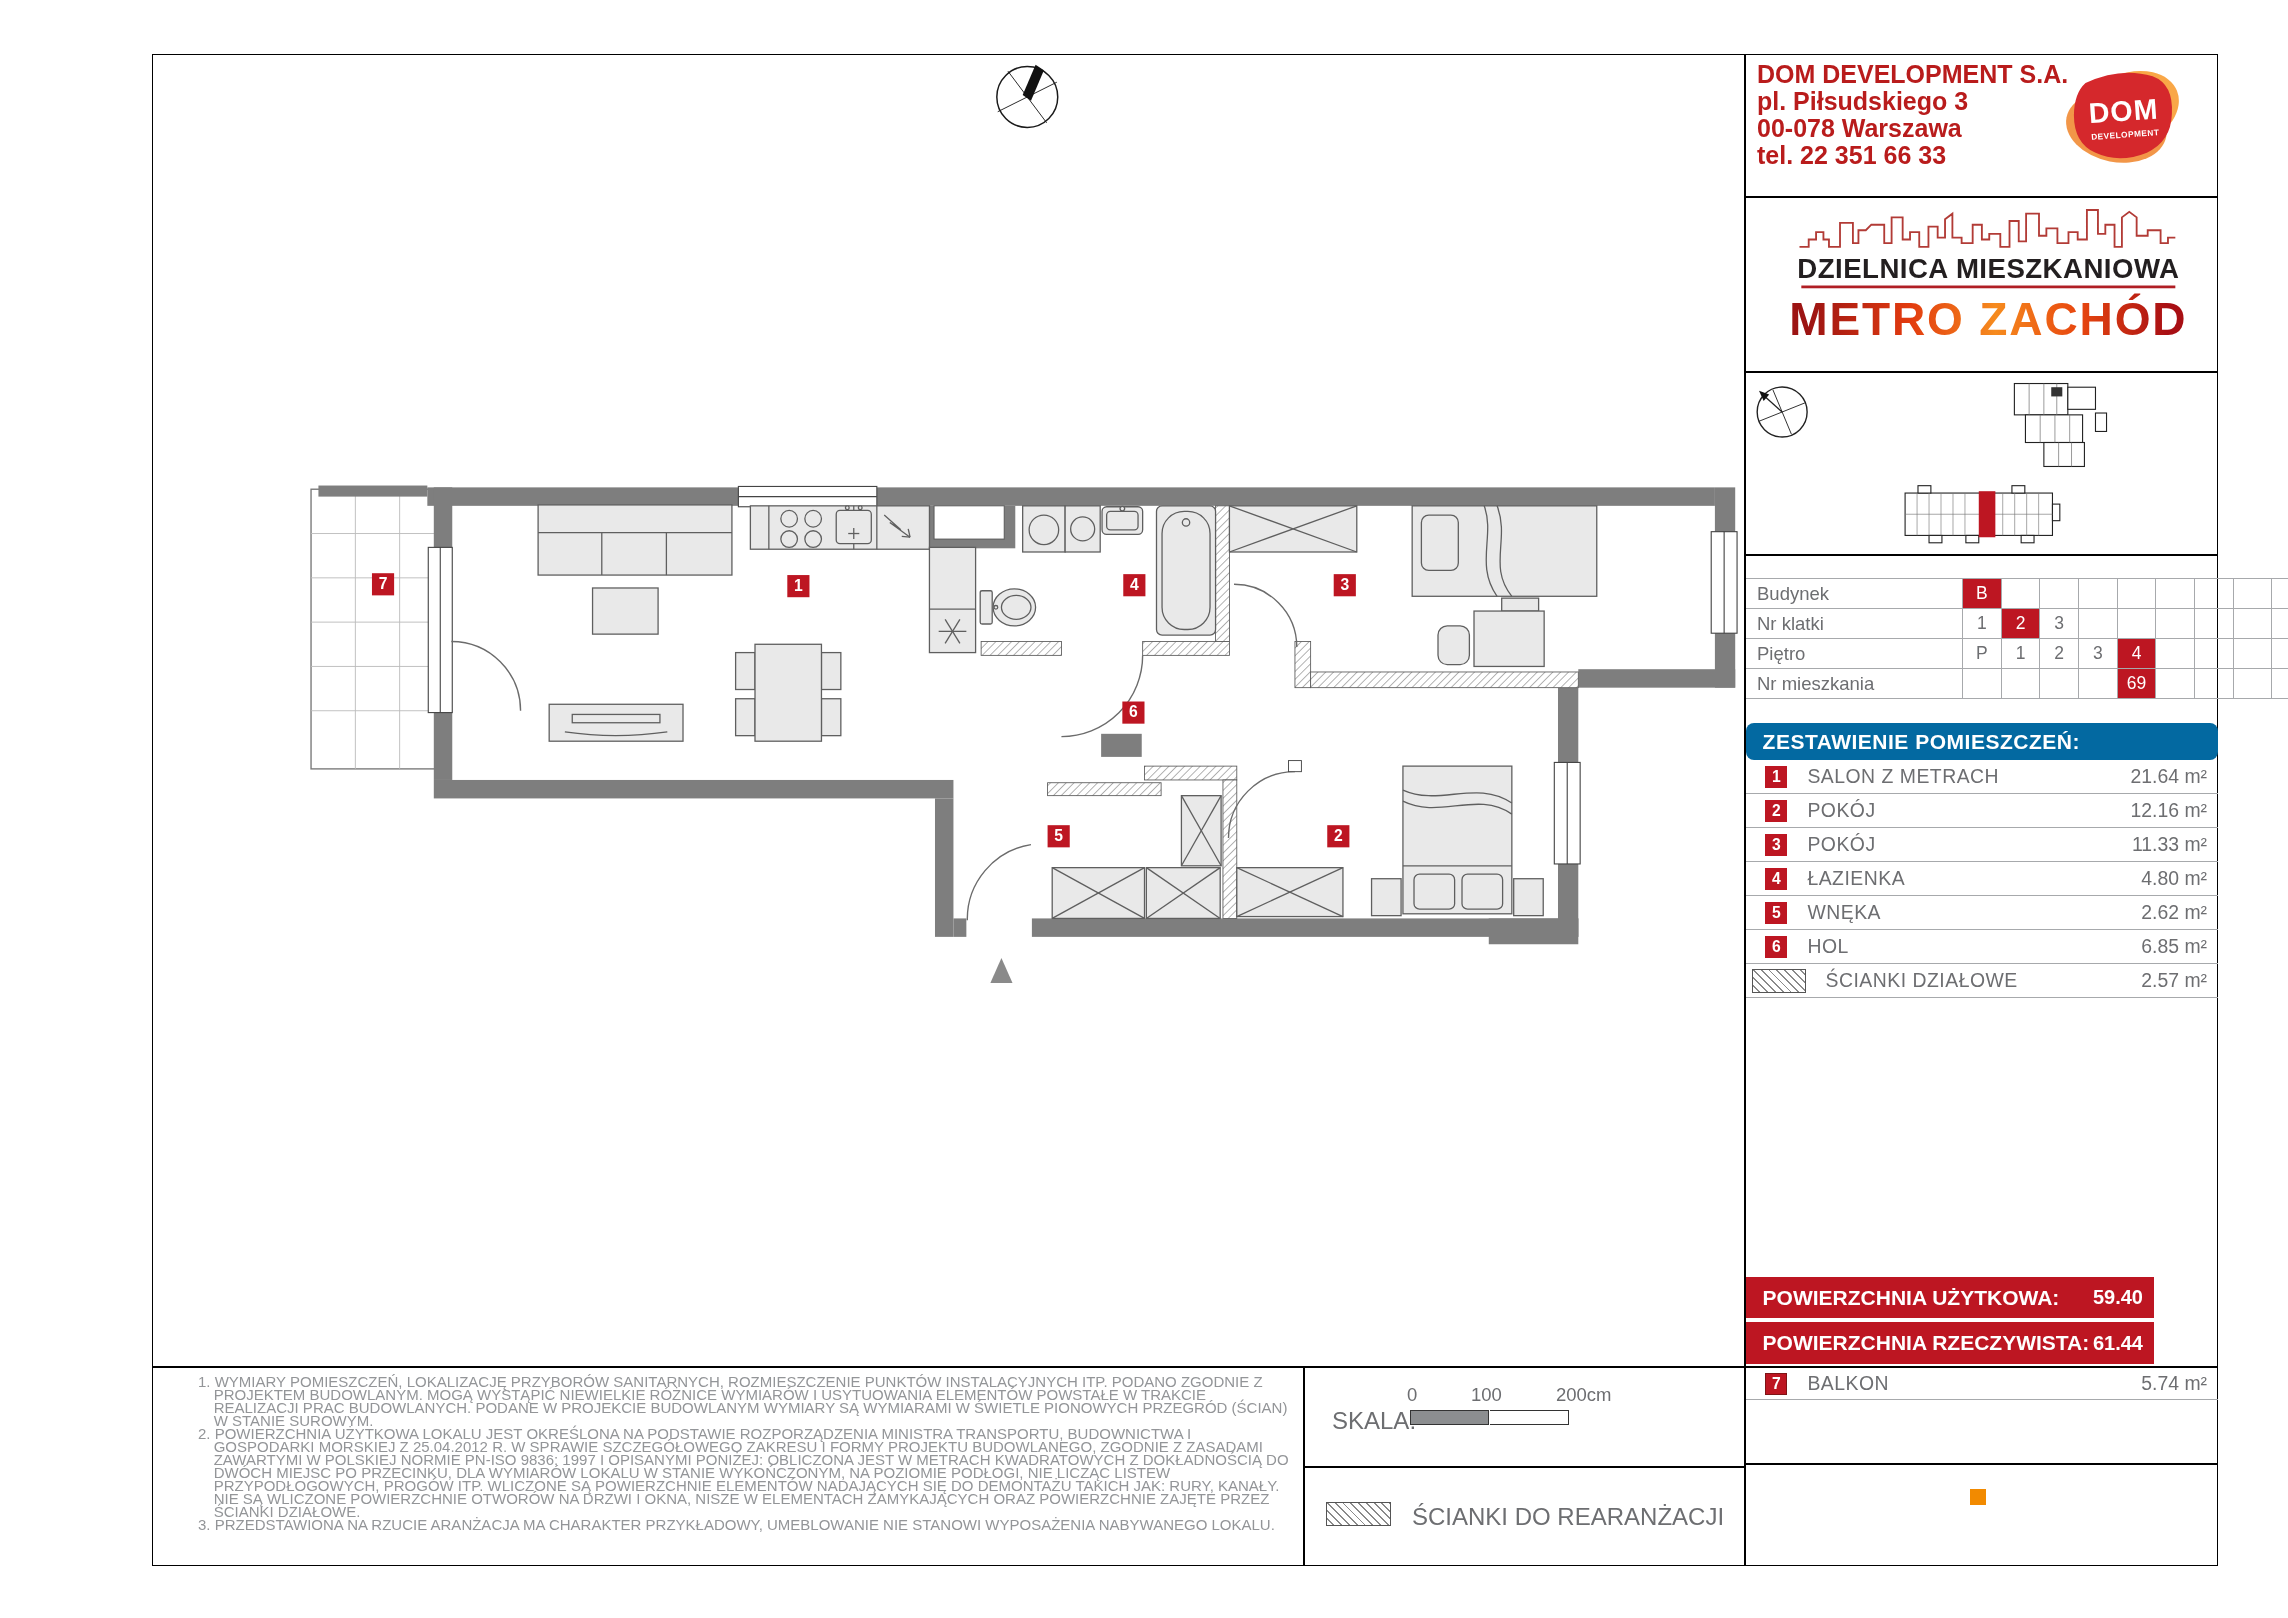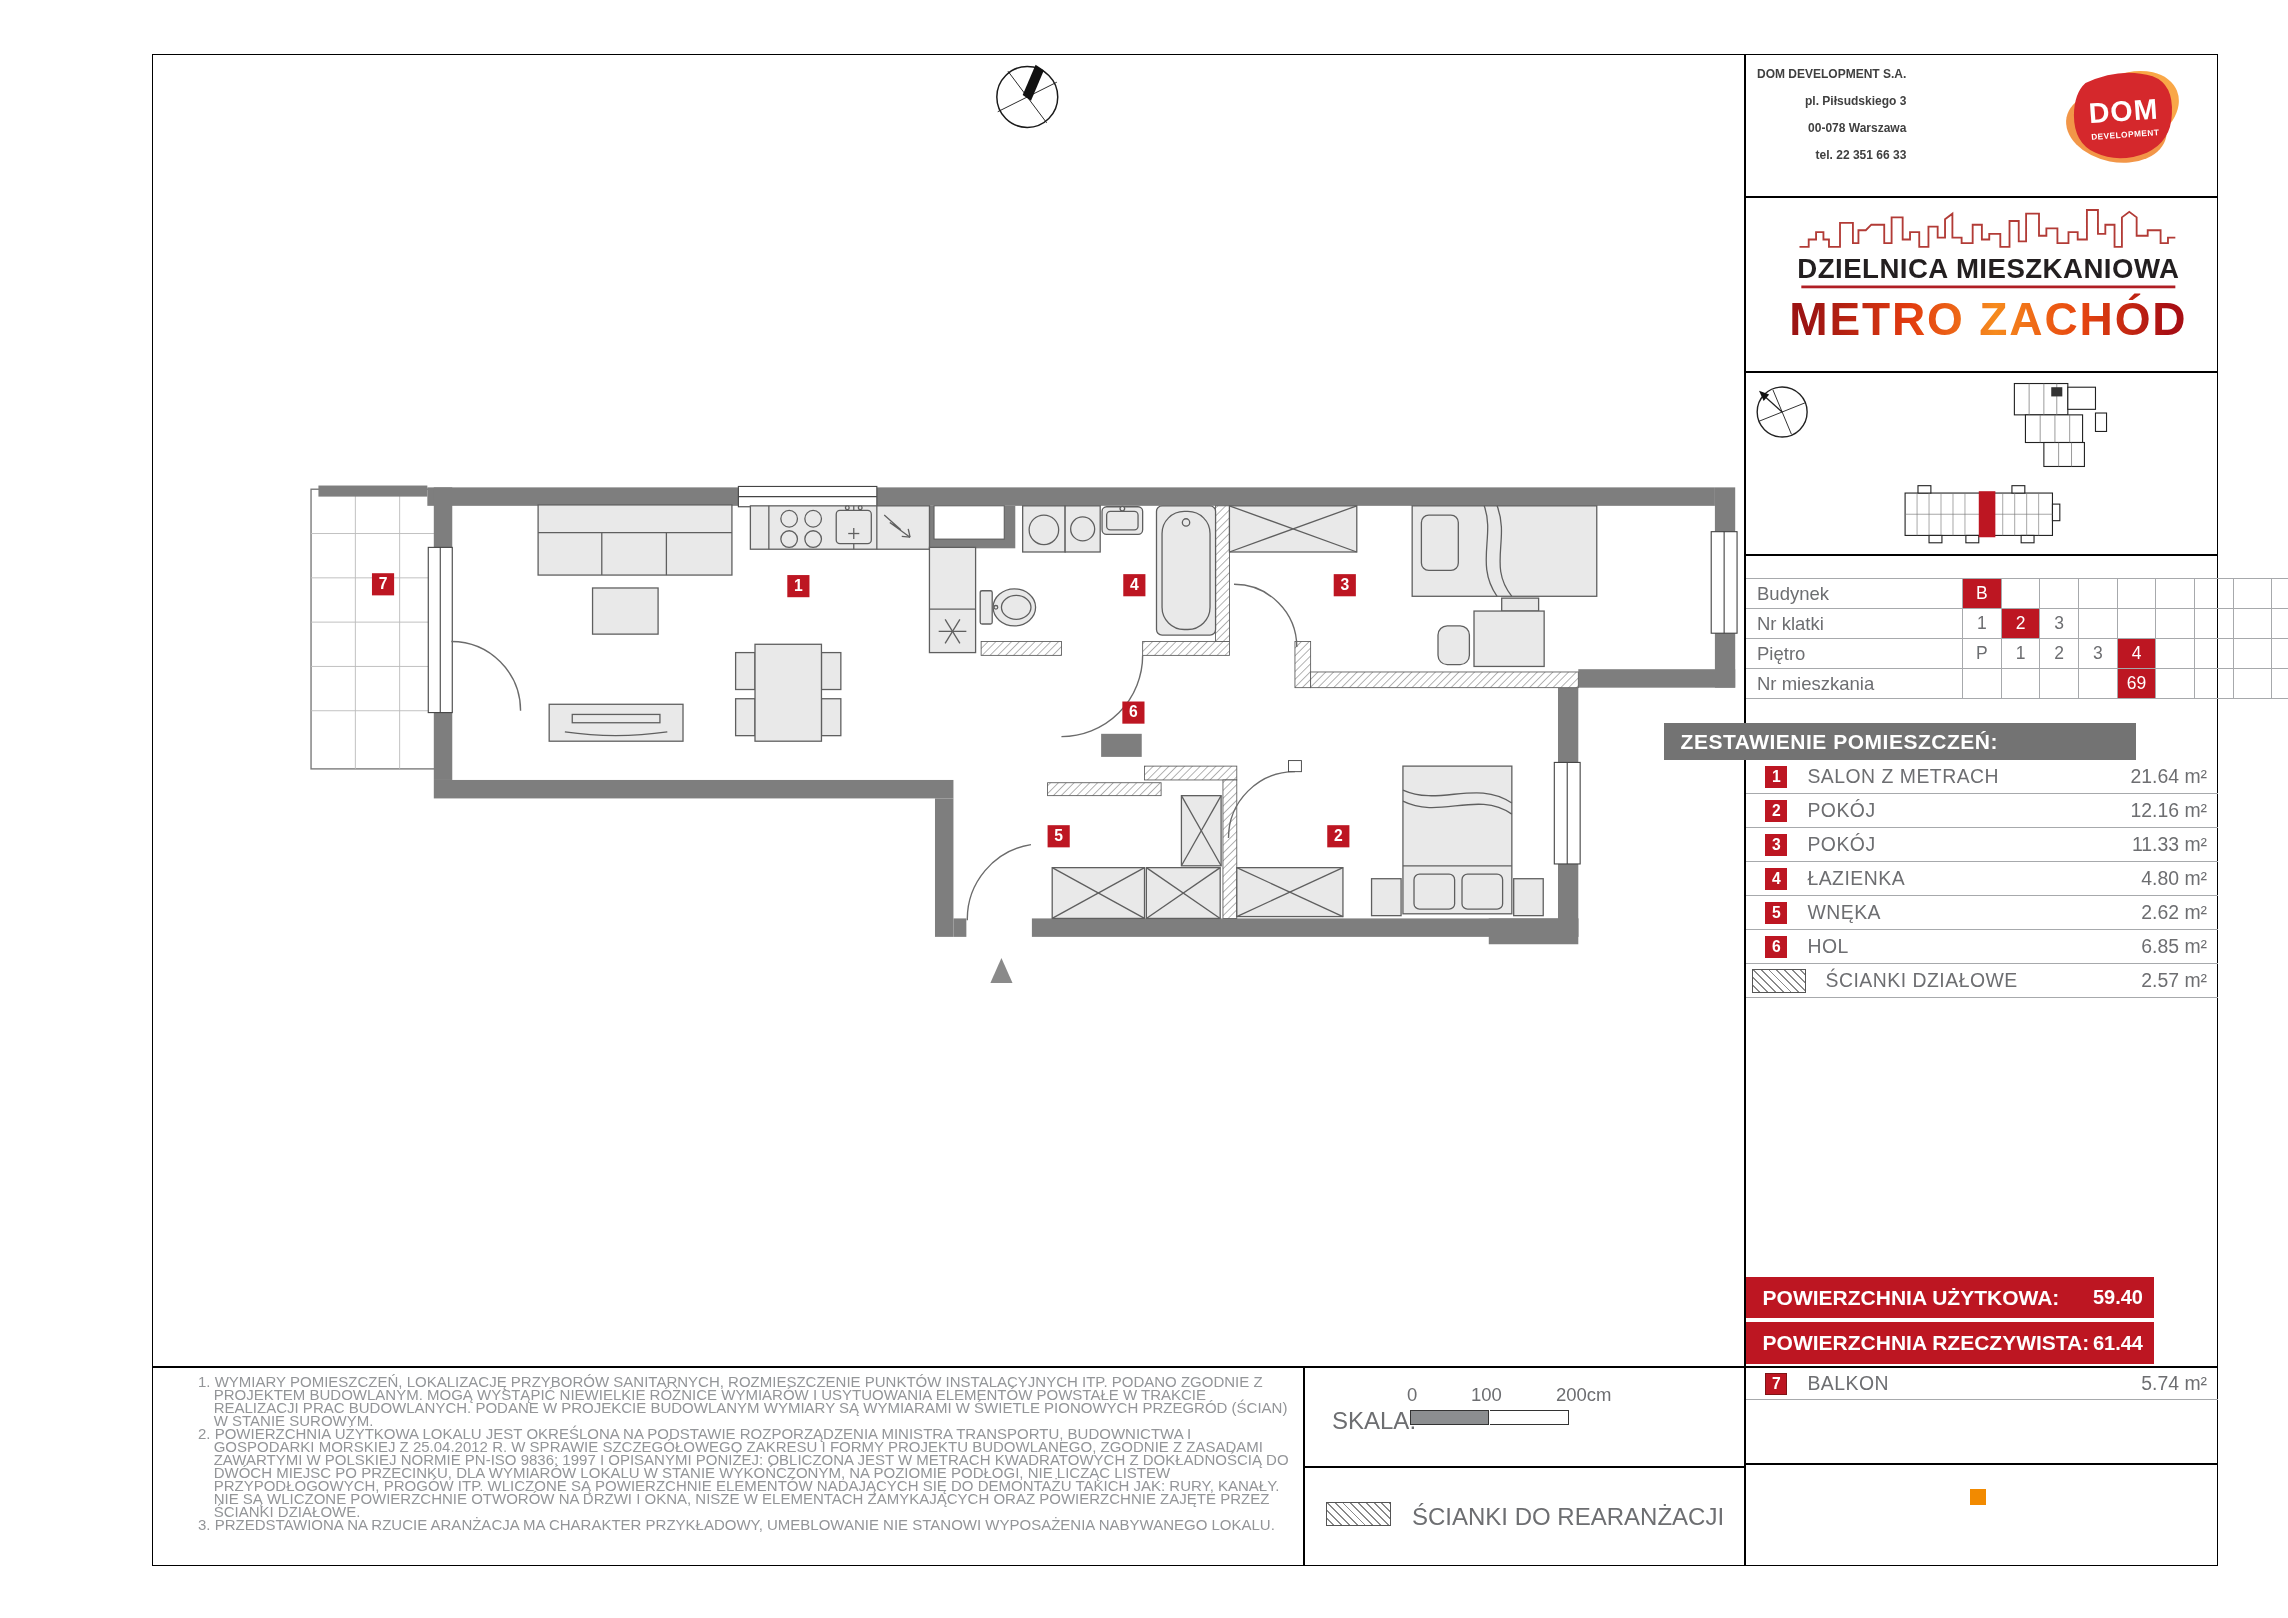--- a/index.html
+++ b/index.html
@@ -2,42 +2,42 @@
 <html style="font-size:14.8px"><head>
 <meta charset="utf-8">
 <style>
   html,body{margin:0;padding:0;background:#fff;}
   #page{position:relative;width:2289px;height:1619px;background:#fff;overflow:hidden;
         font-family:"Liberation Sans",sans-serif;color:#6d6e71;}
   .abs{position:absolute;}
   .line{position:absolute;background:#000;}
 
   
-  .company{left:1757px;top:61px;font-size:12px;font-weight:bold;line-height:27px;color:#404040;text-align:right;}
+  .company{left:1757px;top:61px;font-size:25px;font-weight:bold;line-height:27px;color:#b91c1c;}
   .room-row{position:absolute;left:1746px;width:472px;height:34px;display:flex;align-items:center;
             border-bottom:1.4px solid #a7a9ac;box-sizing:border-box;font-size:19.4px;color:#6d6e71;}
   .nsq{width:22px;height:22px;background:#bd1622;color:#fff;font-size:15.7px;font-weight:bold;
        display:flex;align-items:center;justify-content:center;margin-left:19.4px;flex:0 0 auto;}
   .rlabel{margin-left:20px;letter-spacing:0.5px;}
   .rarea{margin-left:auto;margin-right:11px;}
   .hatchsw{background-color:#fff;background-image:repeating-linear-gradient(45deg,#fff 0 4.2px,#8a8a8a 4.2px 5.5px);
            border:1.4px solid #555;box-sizing:border-box;}
   .redbar{position:absolute;left:1746px;width:408px;background:#bd1622;color:#fff;display:flex;
           align-items:center;font-weight:bold;font-size:21px;}
   .redbar .v{margin-left:auto;margin-right:11px;font-size:20px;}
   .utable{position:absolute;left:1746px;top:578px;width:564px;border-top:1.4px solid #a7a9ac;box-sizing:border-box;}
   .urow{display:flex;height:30px;border-bottom:1.4px solid #a7a9ac;box-sizing:border-box;}
   .ulabel{width:216px;flex:0 0 auto;display:flex;align-items:center;padding-left:11px;
           font-size:18.5px;color:#6d6e71;box-sizing:border-box;}
   .ucells{display:flex;flex:1;}
   .ucell{flex:1;border-left:1.4px solid #a7a9ac;display:flex;align-items:center;justify-content:center;
          font-size:17.5px;color:#6d6e71;box-sizing:border-box;}
   .ucell.hl{background:#bd1622;color:#fff;}
-  .ztitle{position:absolute;left:1664px;top:723px;width:472px;height:37px;background:#737373;color:#fff;
-          display:flex;align-items:center;font-weight:bold;font-size:21px;letter-spacing:0.5px;}
+  .ztitle{position:absolute;left:1746px;top:723px;width:472px;height:37px;background:#0369a1;color:#fff;
+          display:flex;align-items:center;font-weight:bold;font-size:21px;letter-spacing:0.5px;border-radius:8px;}
   .ztitle span{margin-left:16.6px;}
 
   
   .notes{left:198px;top:1375px;width:1094px;font-size:15px;line-height:13px;color:#939598;}
   .notes div{text-indent:-15.7px;padding-left:15.7px;}
   .skala-label{left:1332px;top:1407px;font-size:24px;color:#6d6e71;}
   .ticks{font-size:18.5px;color:#6d6e71;}
   .legend-label{left:1412px;top:1503px;font-size:24px;color:#6d6e71;}
   .tremend{left:1744px;top:1469px;width:473px;height:92px;display:flex;align-items:flex-start;justify-content:center;}
   .tremend .txt{font-size:79px;font-weight:800;color:#3a1b0c;letter-spacing:-2.8px;line-height:85px;}

